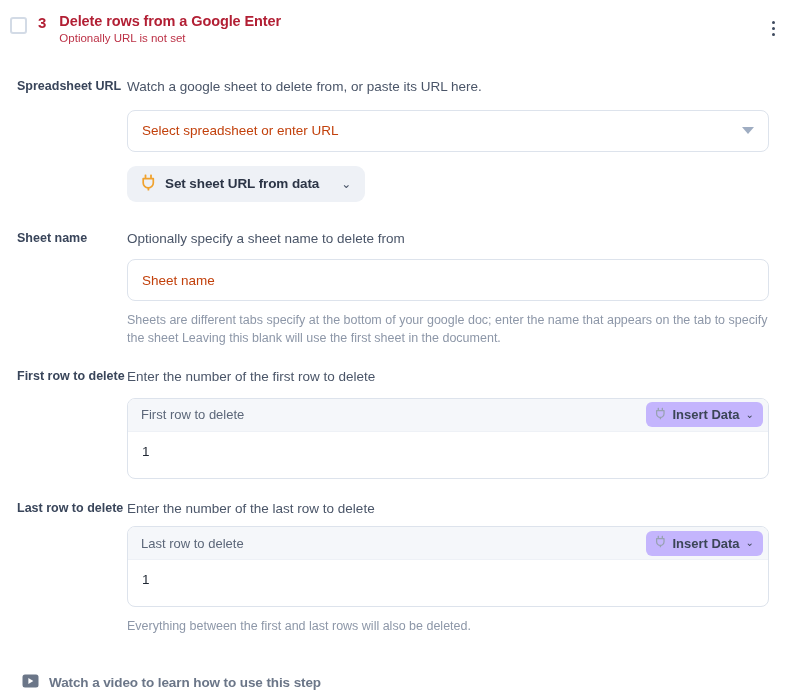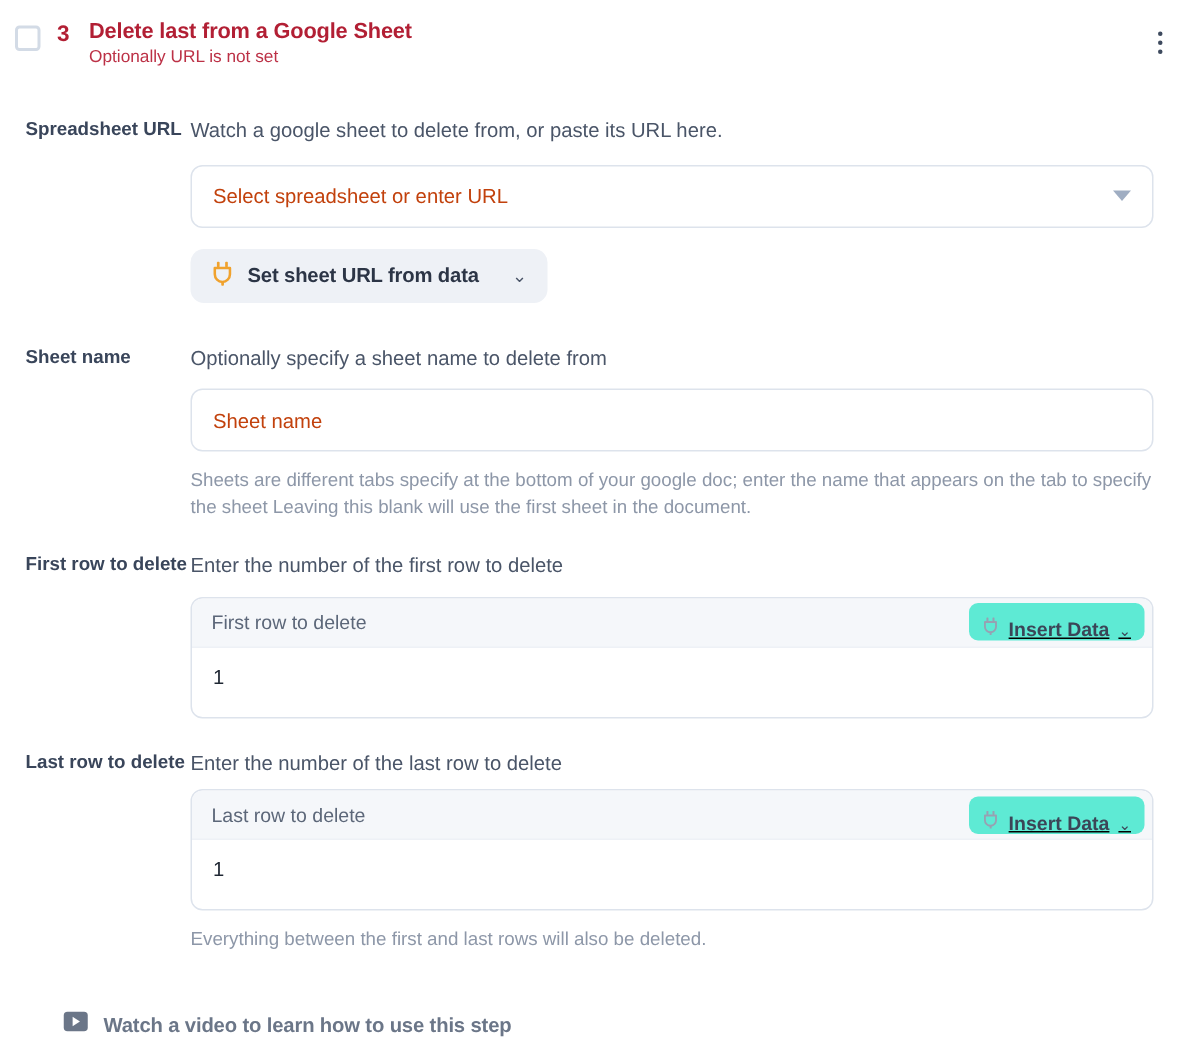--- a/index.html
+++ b/index.html
@@ -180,30 +180,29 @@
     justify-content: space-between;
     padding: 0 5px 0 13px;
     border-bottom: 1px solid #eef1f6;
   }
   .ta-head-label {
     font-size: 13px;
     color: #5c6779;
   }
   .insert-btn {
     display: inline-flex;
-    align-items: flex-end;
+    align-items: center;
     gap: 6px;
-    background: #5eead4;
+    background: #c4b5fd;
     border: none;
     border-radius: 6px;
     height: 25px;
     padding: 0 9px;
     cursor: pointer;
     font-family: inherit;
-    text-decoration: underline;
   }
   .insert-label {
     font-size: 13px;
     font-weight: bold;
     color: #3b4557;
   }
   .insert-caret {
     font-size: 10px;
     color: #3b4557;
     line-height: 1;
@@ -239,21 +238,21 @@
 </style>
 </head>
 <body>
 
 <div class="step-card">
 
   <div class="step-header">
     <div class="step-checkbox"></div>
     <div class="step-number">3</div>
     <div class="step-titles">
-      <div class="step-title">Delete last from a Google Sheet</div>
+      <div class="step-title">Delete rows from a Google Enter</div>
       <div class="step-subtitle">Optionally URL is not set</div>
     </div>
     <div class="step-menu">
       <i></i>
       <i></i>
       <i></i>
     </div>
   </div>
 
   <div class="form-body">
@@ -336,21 +335,21 @@
               <span class="insert-label">Insert Data</span>
               <span class="insert-caret">⌄</span>
             </button>
           </div>
           <div class="ta-body">1</div>
         </div>
         <div class="field-help mt-10">Everything between the first and last rows will also be deleted.</div>
       </div>
     </div>
 
-    <div class="video-link" style="margin-top:38px;margin-left:20px;">
+    <div class="video-link" style="margin-top:38px;">
       <span>
         <svg width="17" height="14" viewBox="0 0 17 14">
           <rect x="0.5" y="0.5" width="16" height="13" rx="2.5" fill="#6b7688"></rect>
           <path d="M6.4 3.9 L11.3 7 L6.4 10.1 Z" fill="#ffffff"></path>
         </svg>
       </span>
       <span class="video-label">Watch a video to learn how to use this step</span>
     </div>
 
   </div>

